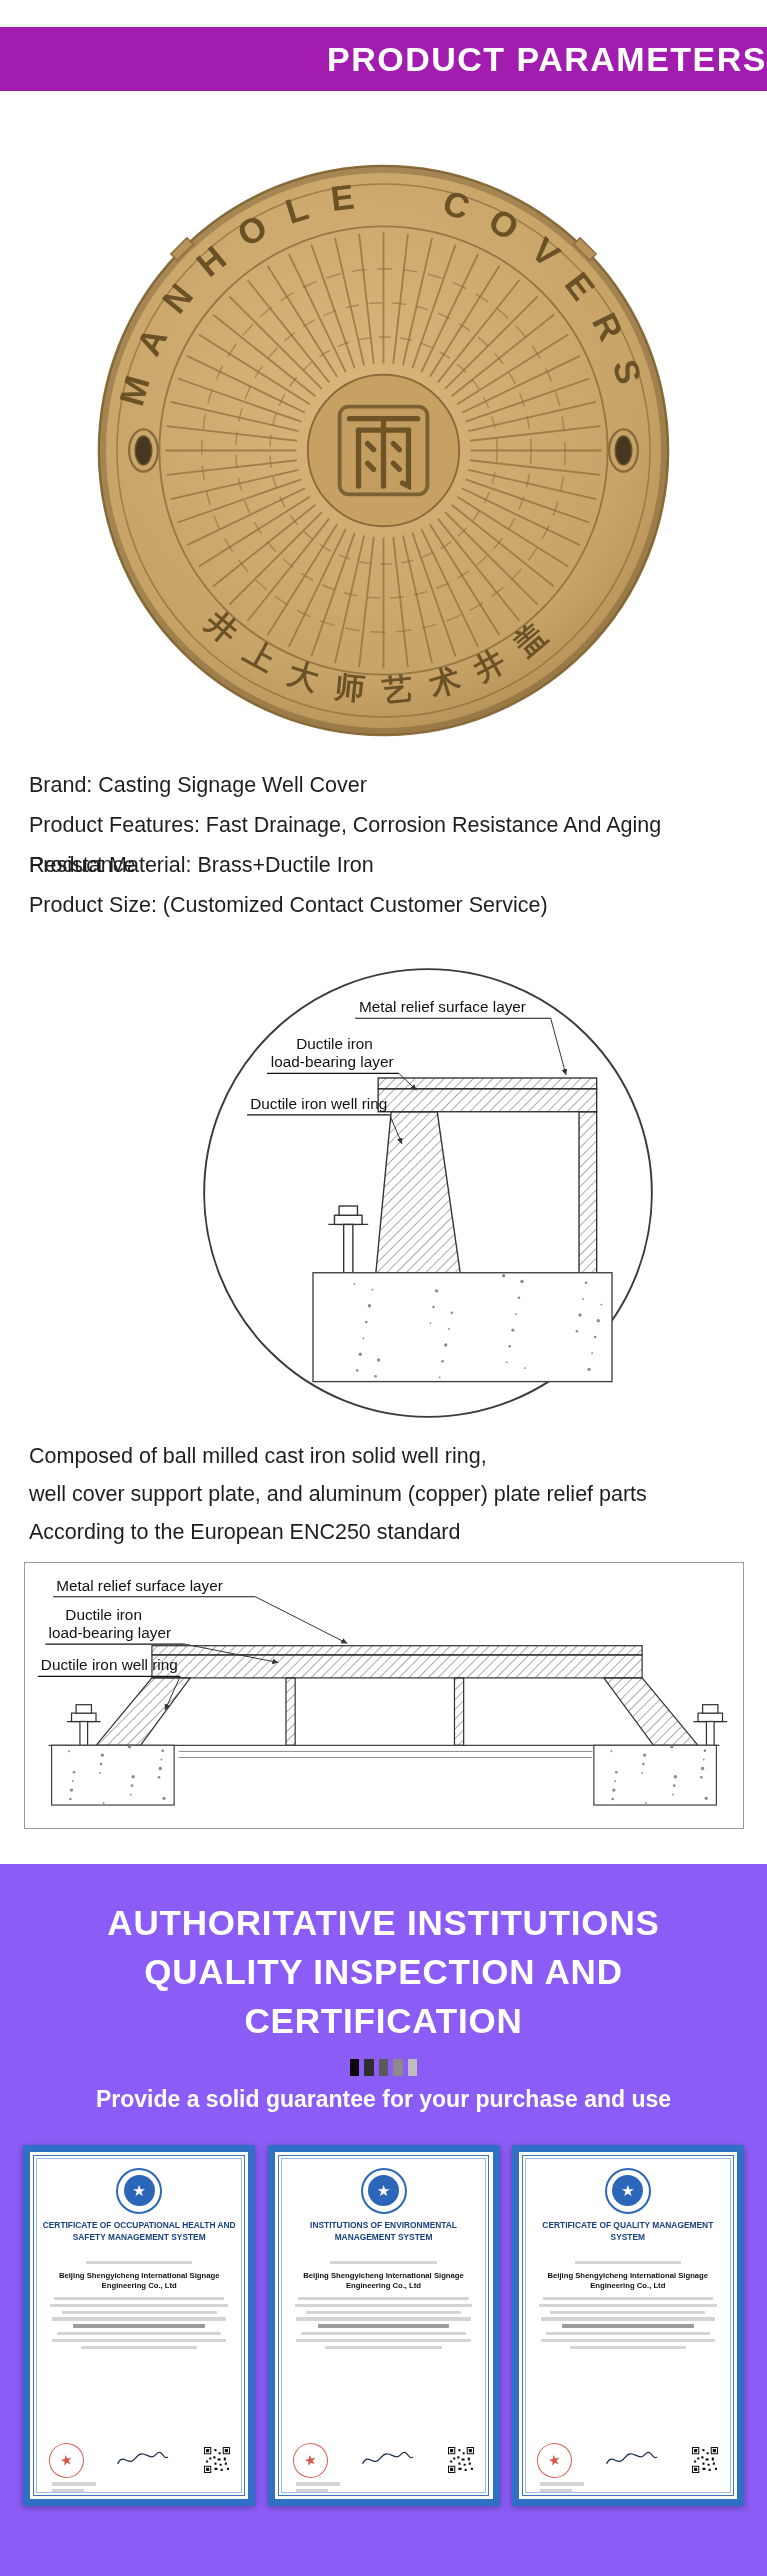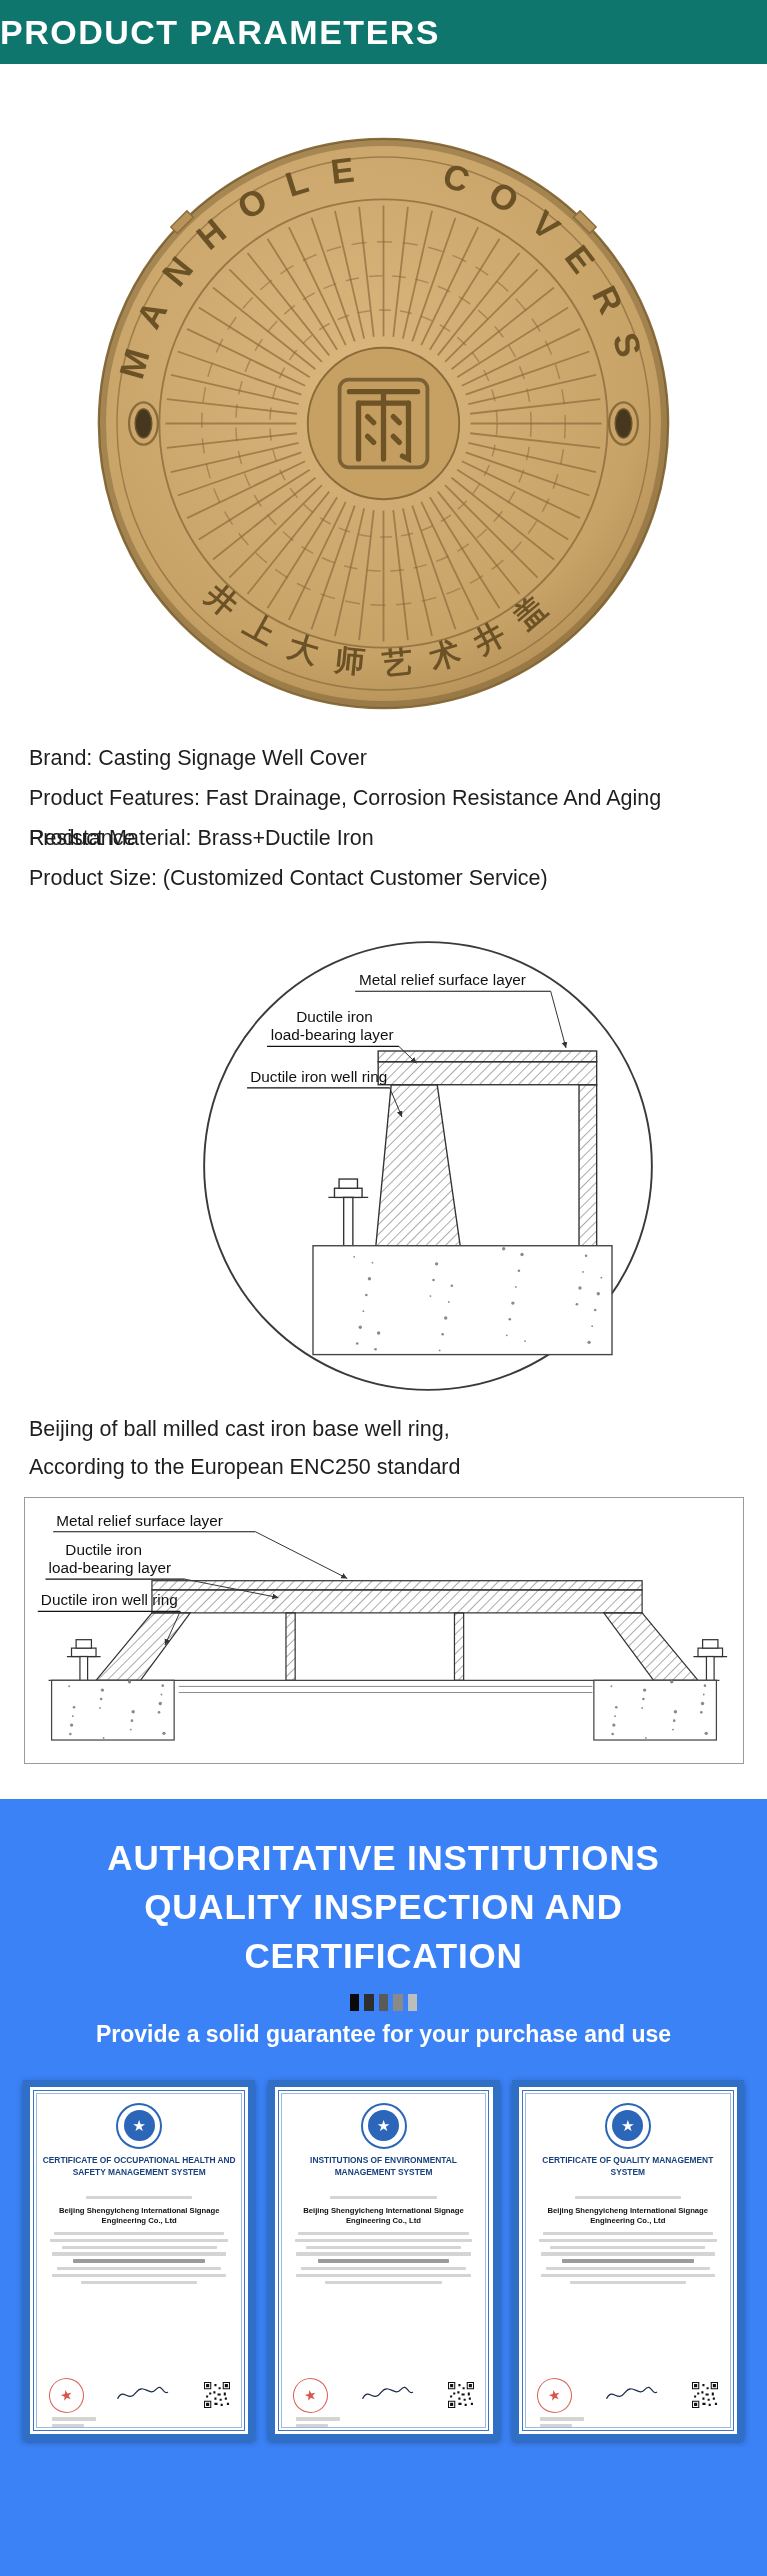--- a/index.html
+++ b/index.html
@@ -1,20 +1,20 @@
 <!DOCTYPE html>
 <html style="font-size:12.3px"><head>
 <meta charset="utf-8">
 <style>
   *{box-sizing:border-box}
   html,body{margin:0;padding:0}
   body{width:767px;height:2576px;background:#fff;font-family:"Liberation Sans",sans-serif;color:#222;overflow:hidden;display:flex;flex-direction:column}
 
   
-  .header-band{margin-top:0;height:64px;background:#0f766e;display:flex;align-items:center;justify-content:flex-start}
+  .header-band{margin-top:27px;height:64px;background:#a21caf;display:flex;align-items:center;justify-content:flex-end}
   .header-band h1{margin:0;color:#fff;font-size:34px;font-weight:700;letter-spacing:1.5px}
 
   
   .cover-wrap{margin:68px auto 0;width:583px;height:583px}
   .sr{position:absolute;width:0.8px;height:0.8px;overflow:hidden;clip-path:inset(50%)}
 
   
   .details{margin:23px 0 12px 29px}
   .details p{margin:0;height:40px;line-height:40px;font-size:21.5px;color:#1e1e1e;white-space:pre-wrap}
 
@@ -22,21 +22,21 @@
   .diagram-circle{margin:26px 0 0 198px;width:460px;height:460px}
 
   
   .description{margin:14px 0 0 29px}
   .description p{margin:0;height:38px;line-height:38px;font-size:21.5px;color:#1e1e1e}
 
   
   .diagram-wide{margin:10.7px auto 0;width:720px;border:0.8px solid #9a9a9a;background:#fff;font-size:0}
 
   
-  .cert-section{margin-top:35px;flex:1;background:#3b82f6;color:#fff;padding-top:34px;text-align:center}
+  .cert-section{margin-top:35px;flex:1;background:#8b5cf6;color:#fff;padding-top:34px;text-align:center}
   .cert-heading{margin:0;font-size:35px;font-weight:800;line-height:49px;letter-spacing:0.8px}
   .divider-bars{display:flex;gap:5.4px;justify-content:center;margin:14px 0 10.7px}
   .divider-bars span{width:9.2px;height:17px;display:block}
   .cert-subtitle{margin:0;font-size:23px;font-weight:700}
   .cert-row{display:flex;justify-content:center;gap:12.3px;margin-top:32px}
   .cert-card{width:232px;height:361px;background:#2f6fc6;padding:7px;box-shadow:0 2.3px 6.1px rgba(0,0,0,.35)}
   .cert-inner{position:relative;background:#fff;width:100%;height:100%;padding:14px 12.3px 7.7px;display:flex;flex-direction:column;color:#222;text-align:center}
   .cert-inner::before{content:"";position:absolute;inset:3.1px;border:1.5px solid #3b74c4;pointer-events:none}
   .cert-inner::after{content:"";position:absolute;inset:6.1px;border:0.8px solid #9db9e0;pointer-events:none}
   .cert-seal{width:46px;height:46px;border:2.3px solid #2b66b8;border-radius:50%;margin:1.5px auto 6.1px;display:flex;align-items:center;justify-content:center}
@@ -260,21 +260,22 @@
       <line x1="262" y1="144" x2="285" y2="166" stroke="#333" stroke-width="1.3" marker-end="url(#arrC)"></line>
 
       <text x="68" y="190">Ductile iron well ring</text>
       <line x1="64" y1="198" x2="250" y2="198" stroke="#111" stroke-width="1.5"></line>
       <line x1="250" y1="198" x2="266" y2="236" stroke="#333" stroke-width="1.3" marker-end="url(#arrC)"></line>
     </g>
   </svg>
 </div>
 
 <div class="description">
-  <p>Beijing of ball milled cast iron base well ring,</p>
+  <p>Composed of ball milled cast iron solid well ring,</p>
+  <p>well cover support plate, and aluminum (copper) plate relief parts</p>
   <p>According to the European ENC250 standard</p>
 </div>
 
 <div class="diagram-wide">
   <svg width="718" height="265" viewBox="0 0 936 346">
     <defs>
       <pattern id="hatchW" width="9" height="9" patternTransform="rotate(45)" patternUnits="userSpaceOnUse">
         <line x1="0" y1="0" x2="0" y2="9" stroke="#555" stroke-width="1.3"></line>
       </pattern>
       <marker id="arrW" markerWidth="8" markerHeight="8" refX="6" refY="3" orient="auto">

